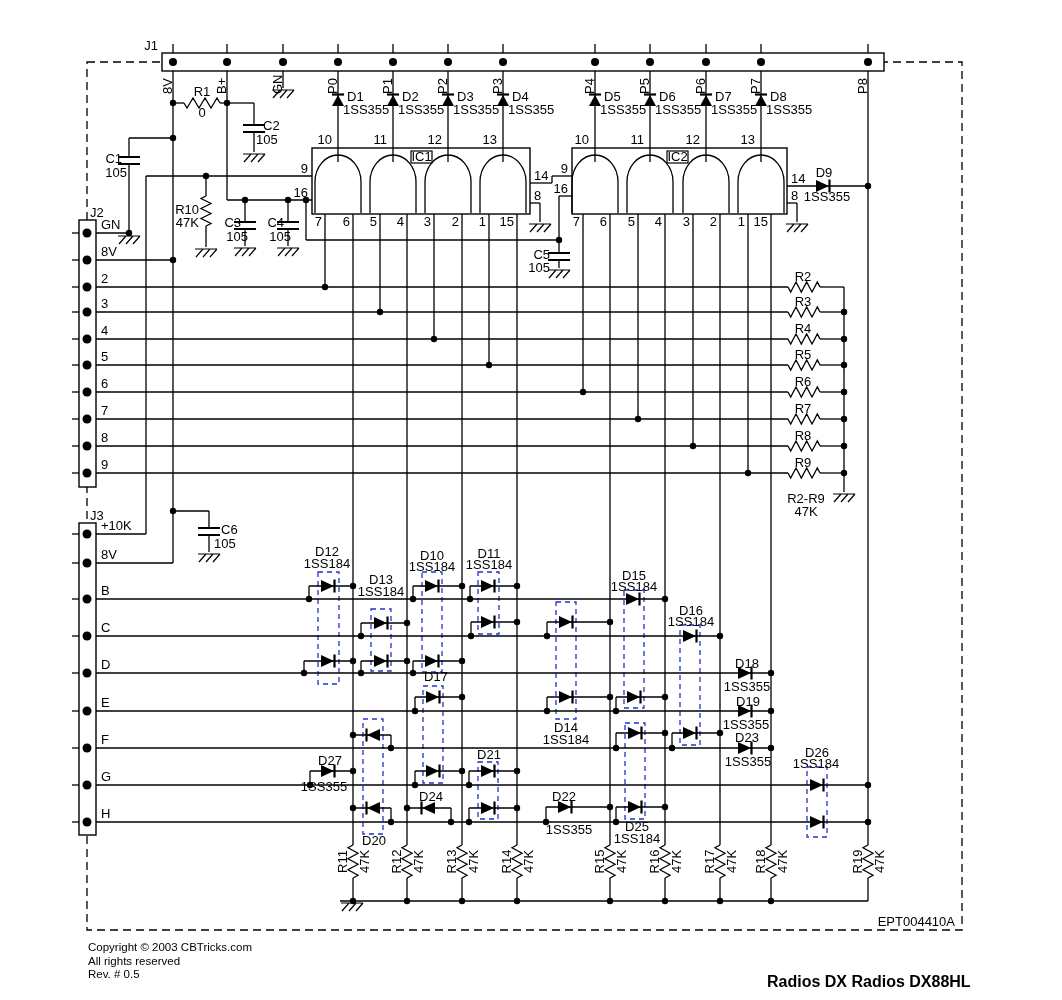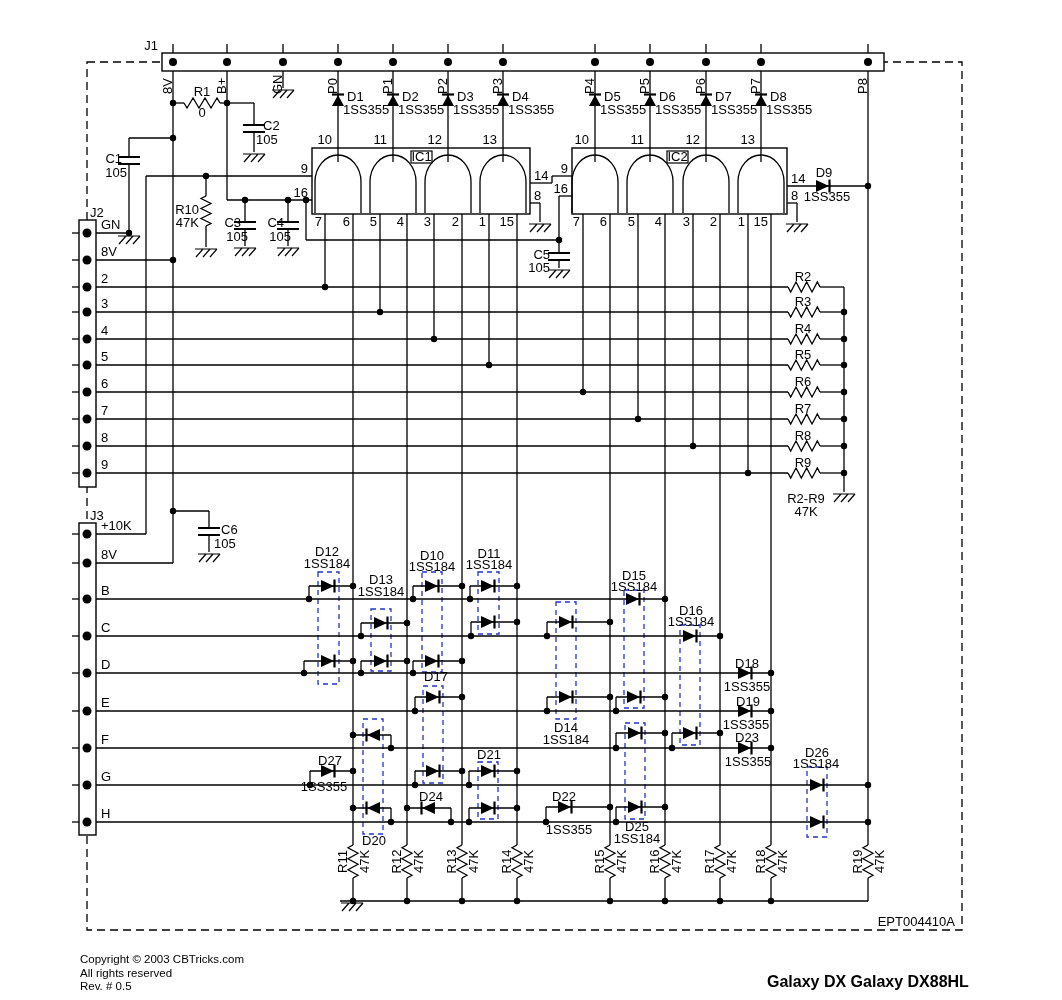--- a/index.html
+++ b/index.html
@@ -1,20 +1,20 @@
 <!DOCTYPE html>
 <html><head>
 <meta charset="utf-8">
 <style>
   html,body{margin:0;padding:0;background:#fff;}
   #stage{position:relative;width:1062px;height:1000px;background:#ffffff;overflow:hidden;
          font-family:"Liberation Sans",sans-serif;}
   svg{position:absolute;left:0;top:0;}
   svg text{fill:#000;font-family:"Liberation Sans",sans-serif;font-size:13px;}
-  .footer-copy{position:absolute;left:80px;top:941px;font-size:11.5px;color:#000;line-height:13.5px;margin-top:12px;}
+  .footer-copy{position:absolute;left:88px;top:941px;font-size:11.5px;color:#000;line-height:13.5px;}
   .footer-title{position:absolute;left:767px;top:937px;font-size:16px;font-weight:bold;color:#000;
                 line-height:18px;white-space:pre;}
 </style>
 </head>
 <body>
 
 <div id="stage">
   <svg id="schematic" width="1062" height="1000" viewBox="0 0 1062 1000">
       <rect x="0" y="0" width="1062" height="1000" fill="#ffffff"></rect>
       <rect x="87" y="62" width="875" height="868" fill="none" stroke="#000000" stroke-width="1.3" stroke-dasharray="8 5"></rect>
@@ -639,16 +639,16 @@
       <text x="817" y="757" text-anchor="middle" font-size="13">D26</text>
       <text x="816" y="768" text-anchor="middle" font-size="13">1SS184</text>
       <text x="955" y="926" text-anchor="end" font-size="13">EPT004410A</text>
     </svg>
   <div class="footer-copy">
     <div>Copyright © 2003 CBTricks.com</div>
     <div>All rights reserved</div>
     <div>Rev. # 0.5</div>
   </div>
   <div class="footer-title">
-    <div>Galaxy DX Galaxy DX88HL</div>
+    <div>Radios DX Radios DX88HL</div>
     
   </div>
 </div>
 
 </body></html>

